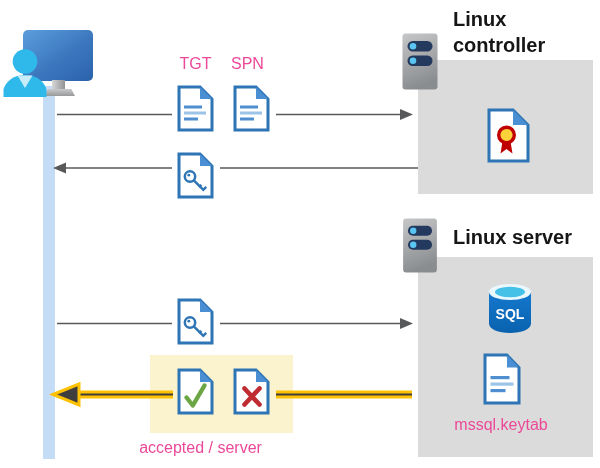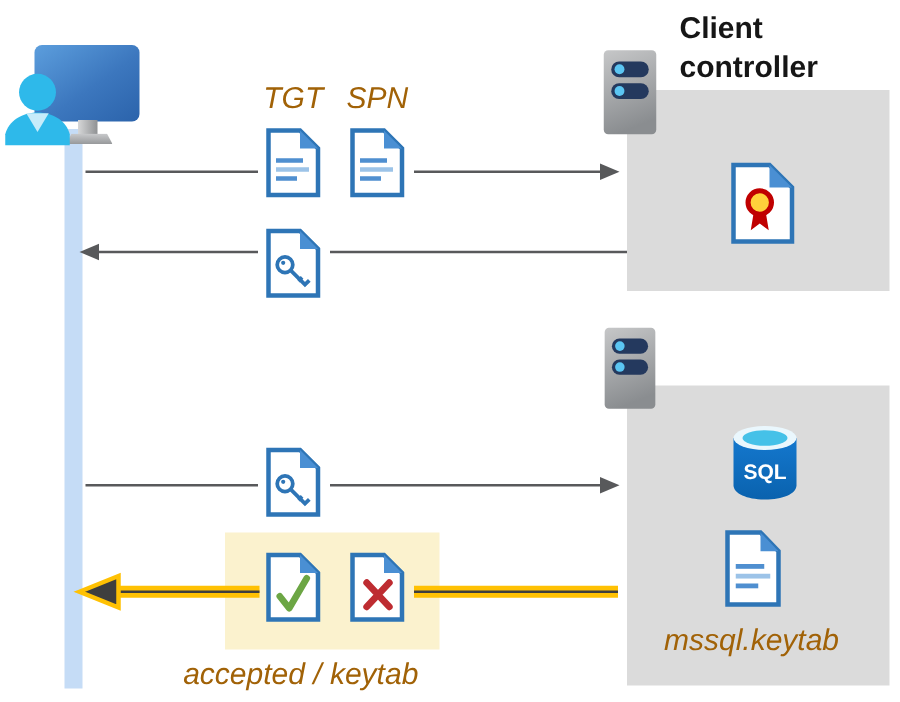--- a/index.html
+++ b/index.html
@@ -1,19 +1,19 @@
 <!DOCTYPE html>
 <html><head>
 <meta charset="utf-8">
 <style>
   html,body{margin:0;padding:0;background:#fff;}
   .stage{position:relative;width:600px;height:468px;background:#ffffff;
          font-family:"Liberation Sans",sans-serif;overflow:hidden;}
   .abs{position:absolute;}
-  .lbl{position:absolute;color:#a16207;font-size:20px;font-style:italic;}
+  .lbl{position:absolute;color:#ec4899;font-size:16px;}
   .hdr{position:absolute;color:#161616;font-size:20px;font-weight:bold;line-height:26px;}
   .client-label{left:27px;top:4px;font-size:20px;font-weight:bold;color:#111;}
   .tgt-label{left:175px;top:55px;width:41px;text-align:center;}
   .spn-label{left:231px;top:55px;width:41px;}
   .dc-title{left:453px;top:6px;width:122px;}
   .linux-title{left:453px;top:224px;white-space:nowrap;}
   .keytab-label{left:400px;top:416px;width:202px;text-align:center;}
   .result-label{left:118px;top:439px;width:165px;text-align:center;}
   .dc-box{left:418px;top:60px;width:175px;height:134px;background:#DBDBDB;}
   .linux-box{left:418px;top:257px;width:175px;height:200px;background:#DBDBDB;}
@@ -160,17 +160,18 @@
   <svg class="abs" style="left:483px;top:353px" width="38" height="52" viewBox="0 0 38 52">
     <path d="M2 2 H24 L36 14.5 V50 H2 Z" fill="#fff" stroke="#2E75B6" stroke-width="3"></path>
     <path d="M24 2 V14.5 H36 Z" fill="#4A8FD3"></path>
     <rect x="7.5" y="23" width="19" height="3.2" fill="#4F8FD0"></rect>
     <rect x="7.5" y="29.5" width="23" height="3.2" fill="#9CC3E8"></rect>
     <rect x="7.5" y="36" width="15" height="3.2" fill="#4F8FD0"></rect>
   </svg>
 
   <div class="lbl tgt-label">TGT</div>
   <div class="lbl spn-label">SPN</div>
-  <div class="hdr dc-title">Client controller</div>
+  <div class="hdr dc-title">Linux controller</div>
+  <div class="hdr linux-title">Linux server</div>
   <div class="lbl keytab-label">mssql.keytab</div>
-  <div class="lbl result-label">accepted / keytab</div>
+  <div class="lbl result-label">accepted / server</div>
 
 </div>
 
 </body></html>

